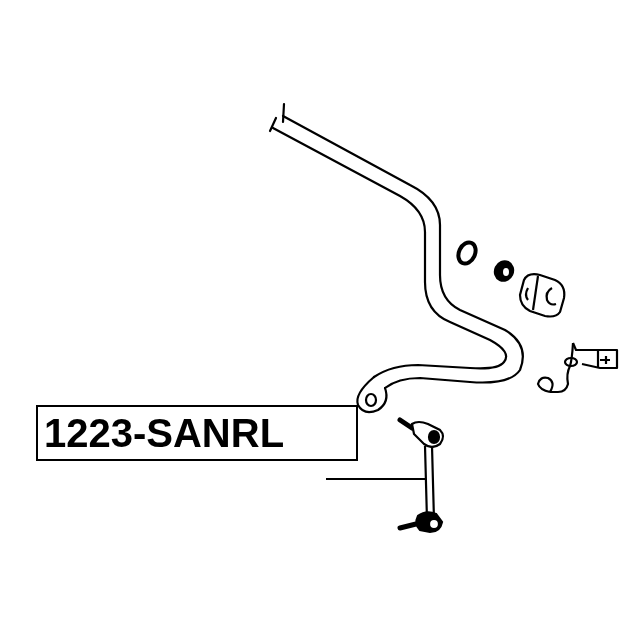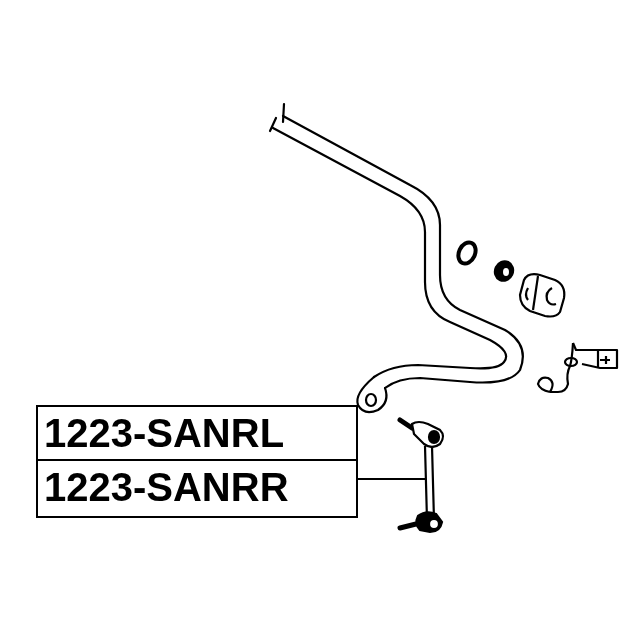--- a/index.html
+++ b/index.html
@@ -60,14 +60,13 @@
     <path d="M418,516 Q426,510 436,514 L442,522 Q440,532 430,532 L420,530 Q414,524 418,516 Z" fill="#000"></path>
     <ellipse cx="434" cy="524" rx="5" ry="5" fill="#fff"></ellipse>
     <path d="M400,528 L416,524" stroke-width="5" stroke-linecap="round"></path>
 
     <path d="M326,479 L425,479" stroke-width="2"></path>
   </g>
 </svg>
 
 <div class="label-stack">
   <div class="part-label">1223-SANRL</div>
-  <div class="part-label">1223-SANRR</div>
 </div>
 
 </body></html>

